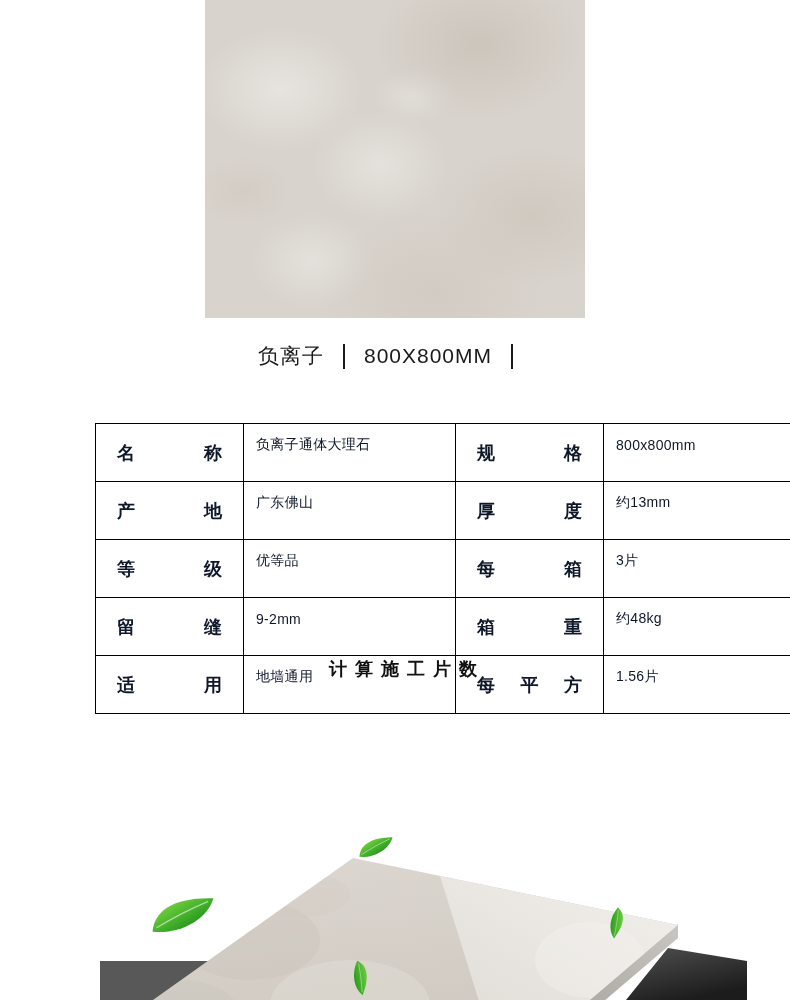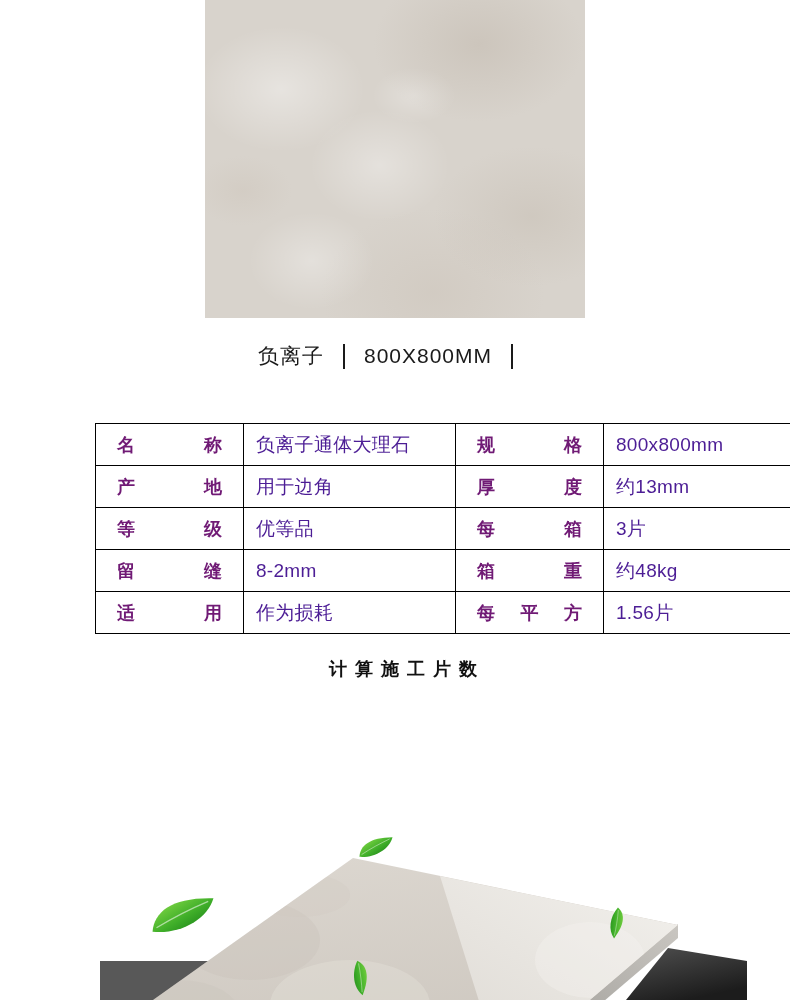--- a/index.html
+++ b/index.html
@@ -35,25 +35,25 @@
   
   .spec-table{
     position:absolute;left:95px;top:423px;width:600px;
     border-collapse:collapse;table-layout:fixed;
   }
   .spec-table th,.spec-table td{
     border:1px solid #000;height:41px;overflow:hidden;white-space:nowrap;
     vertical-align:middle;
   }
   .spec-table th{
-    font-size:18px;font-weight:700;color:#701a75;
+    font-size:18px;font-weight:700;color:#0f172a;
     padding:0 21px;text-align:justify;text-align-last:justify;
   }
   .spec-table td{
-    font-size:19px;color:#4c1d95;padding:0 4px 0 12px;text-align:left;
+    font-size:14px;color:#0f172a;padding:0 4px 16px 12px;text-align:left;
     font-weight:400;letter-spacing:0.3px;
   }
   .col-label{width:105px;}
   .col-value{width:195px;}
   
   .calc{position:absolute;left:107px;top:657px;width:600px;text-align:center;}
   .calc-heading{
     font-size:18px;font-weight:700;color:#111;letter-spacing:8px;
     margin:0 0 10px 0;
   }
@@ -78,39 +78,39 @@
   <table class="spec-table">
     <tbody>
       <tr>
         <th class="col-label">名称</th>
         <td class="col-value">负离子通体大理石</td>
         <th class="col-label">规格</th>
         <td class="col-value">800x800mm</td>
       </tr>
       <tr>
         <th>产地</th>
-        <td>用于边角</td>
+        <td>广东佛山</td>
         <th>厚度</th>
         <td>约13mm</td>
       </tr>
       <tr>
         <th>等级</th>
         <td>优等品</td>
         <th>每箱</th>
         <td>3片</td>
       </tr>
       <tr>
         <th>留缝</th>
-        <td>8-2mm</td>
+        <td>9-2mm</td>
         <th>箱重</th>
         <td>约48kg</td>
       </tr>
       <tr>
         <th>适用</th>
-        <td>作为损耗</td>
+        <td>地墙通用</td>
         <th>每平方</th>
         <td>1.56片</td>
       </tr>
     </tbody>
   </table>
 
   <div class="calc">
     <div class="calc-heading">计算施工片数</div>
     <div class="calc-body">
     </div>

